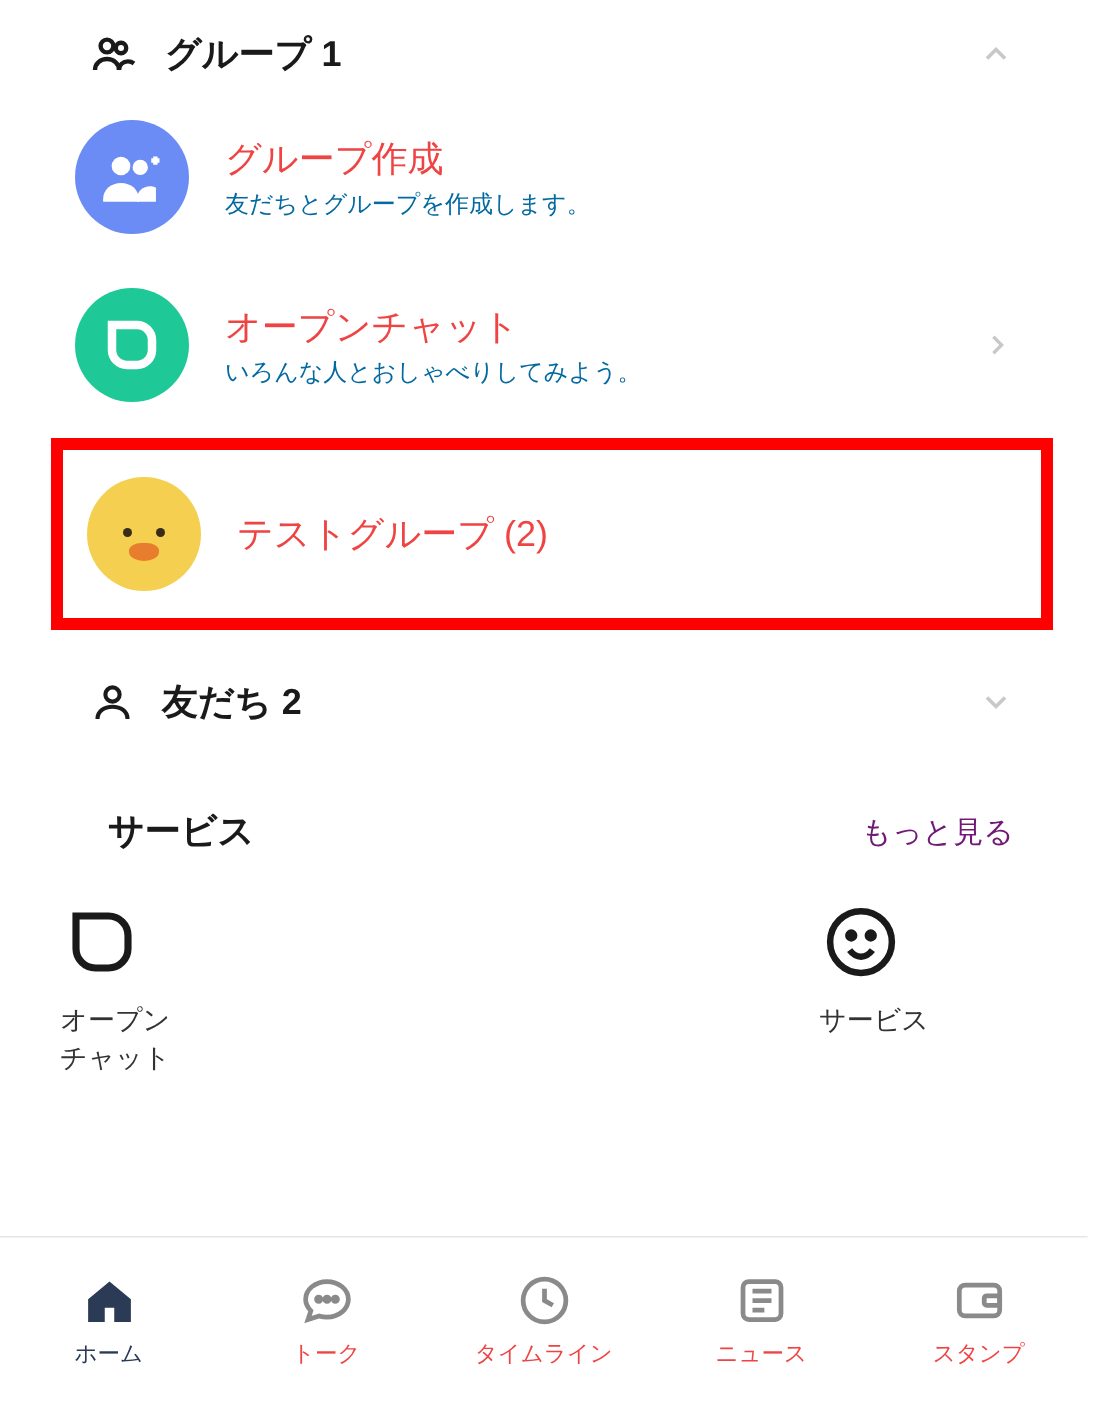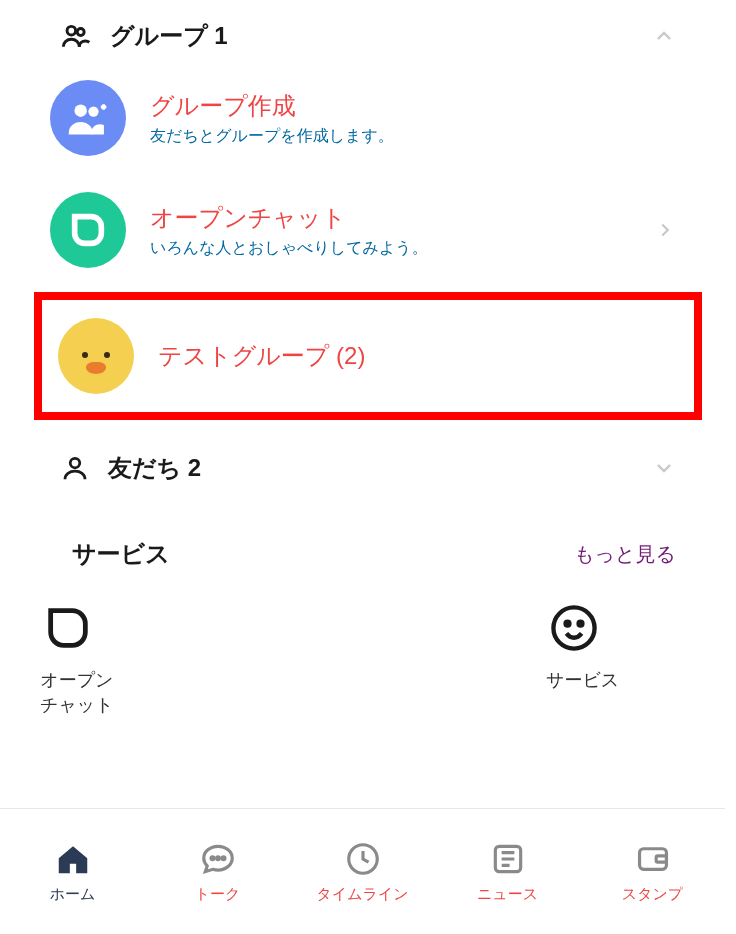--- a/index.html
+++ b/index.html
@@ -42,21 +42,21 @@
     .service-grid {
       display:flex; gap:0; padding:20px 40px 30px 40px; justify-content:space-between;
     }
     .svc {
       width:150px; display:flex; flex-direction:column; align-items:flex-start;
       gap:12px; cursor:pointer;
     }
     .svc .ico { width:56px; height:56px; display:flex; align-items:center; justify-content:center; }
     .svc .lbl { font-size:18px; color:#333; text-align:center; line-height:1.4; white-space:pre-line; }
     .tabbar {
-      position:absolute; left:0; right:11px; bottom:0; height:126px;
+      position:absolute; left:0; right:11px; bottom:0; height:110px;
       border-top:1px solid #e6e6e6; display:flex; background:#fff;
     }
     .tab {
       flex:1; display:flex; flex-direction:column; align-items:center;
       justify-content:center; gap:6px; cursor:pointer; color:#ef4444;
     }
     .tab.active { color:#2b3a55; }
     .tab .ico { width:40px; height:40px; display:flex; align-items:center; justify-content:center; }
     .tab .lbl { font-size:15px; }
     svg { display:block; }

